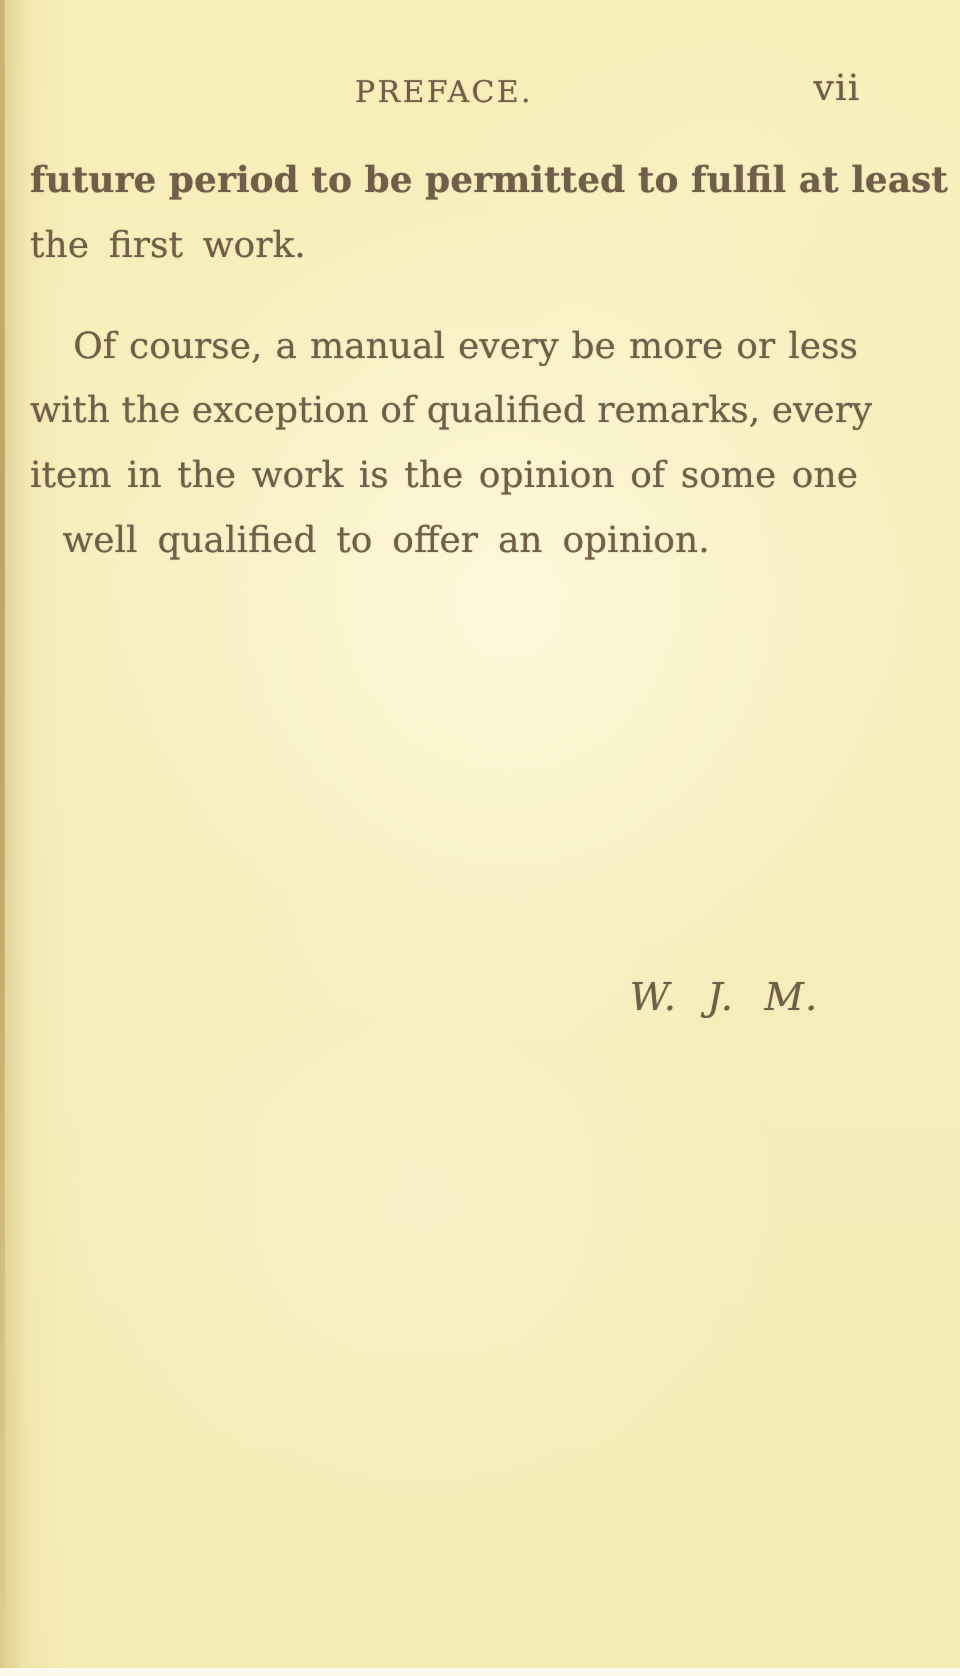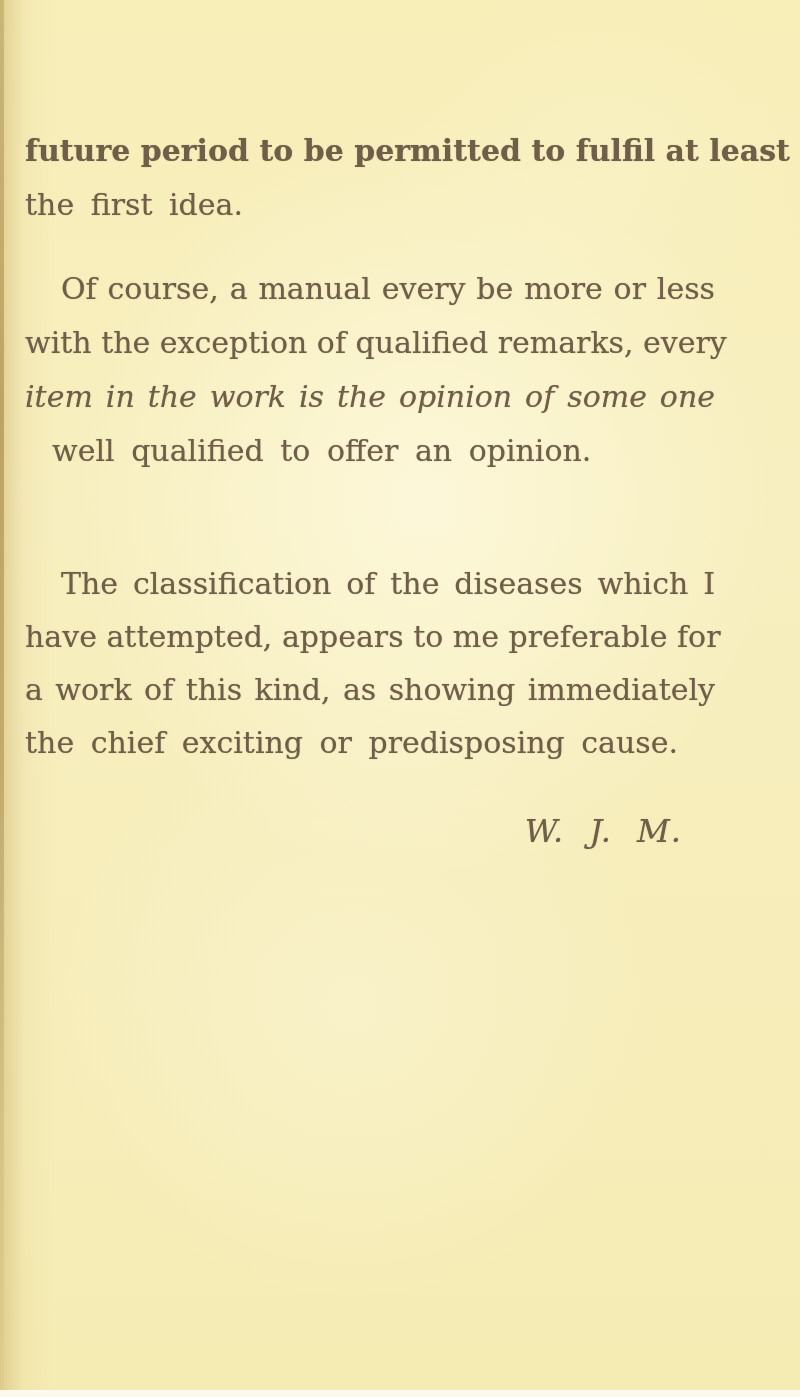--- a/index.html
+++ b/index.html
@@ -106,35 +106,33 @@
 </style>
 </head>
 <body>
 
 <div class="scan">
 
   <div class="edge-shade"></div>
   <div class="edge-sliver"></div>
   <div class="scan-strip" style="background: rgb(251, 250, 237);"></div>
 
+  <div class="running-head">
+    <div class="head-title ink" style="color: rgb(111, 94, 72);">PREFACE.</div>
+    <div class="head-folio ink" style="color: rgb(111, 94, 72);">vii</div>
+  </div>
 
   <div class="bodytext para-1">
     <div class="line ink" style="color: rgb(111, 94, 72); font-weight: bold;">future period to be permitted to fulfil at least</div>
-    <div class="line last ink" style="color: rgb(111, 94, 72);">the first idea.</div>
+    <div class="line last ink" style="color: rgb(111, 94, 72);">the first work.</div>
   </div>
 
   <div class="bodytext para-2">
     <div class="line indent ink" style="color: rgb(111, 94, 72);">Of course, a manual every be more or less</div>
     <div class="line ink" style="color: rgb(111, 94, 72);">with the exception of qualified remarks, every</div>
-    <div class="line ink" style="color: rgb(111, 94, 72); font-style: italic;">item in the work is the opinion of some one</div>
+    <div class="line ink" style="color: rgb(111, 94, 72);">item in the work is the opinion of some one</div>
     <div class="line last ink" style="color: rgb(111, 94, 72); margin-left: 27px;">well qualified to offer an opinion.</div>
   </div>
 
-  <div class="bodytext para-3">
-    <div class="line indent ink" style="color: rgb(111, 94, 72);">The classification of the diseases which I</div>
-    <div class="line ink" style="color: rgb(111, 94, 72);">have attempted, appears to me preferable for</div>
-    <div class="line ink" style="color: rgb(111, 94, 72);">a work of this kind, as showing immediately</div>
-    <div class="line last ink" style="color: rgb(111, 94, 72);">the chief exciting or predisposing cause.</div>
-  </div>
 
   <div class="signature ink" style="color: rgb(111, 94, 72); font-style: italic;">W. J. M.</div>
 
 </div>
 
 </body></html>

